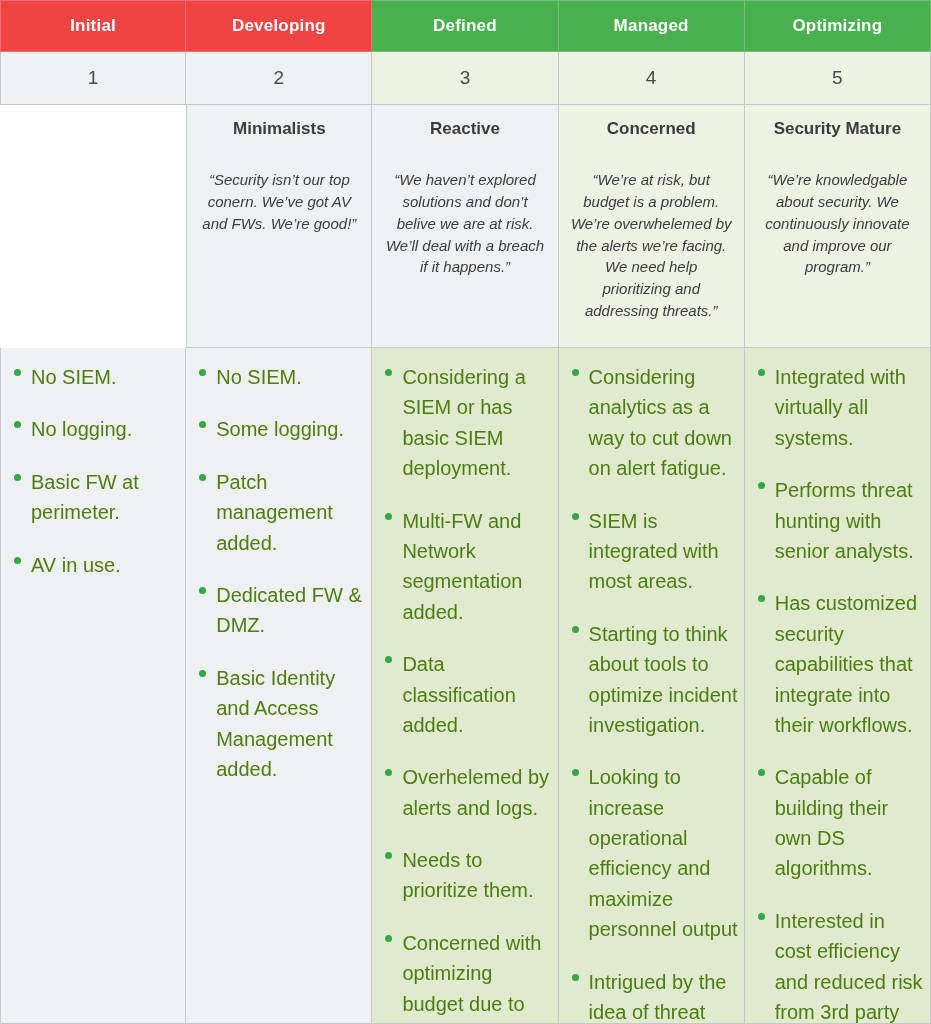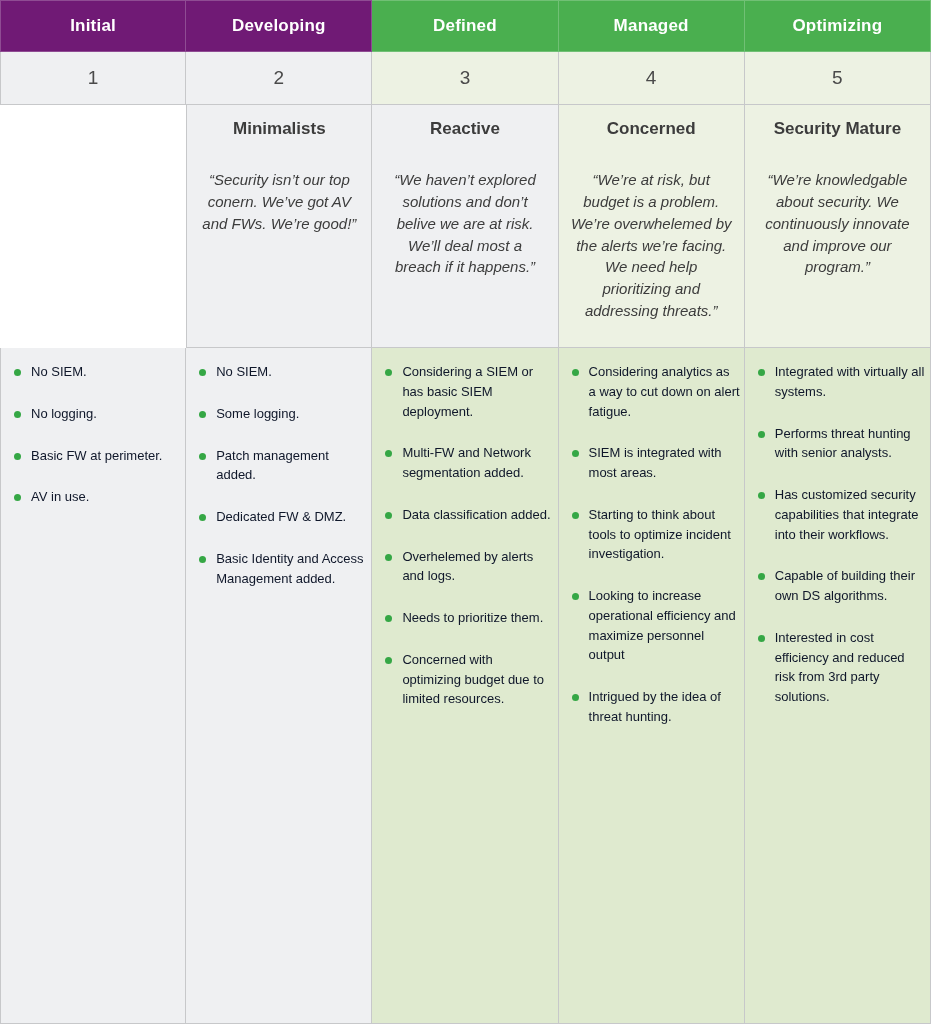--- a/index.html
+++ b/index.html
@@ -46,21 +46,21 @@
     align-items: center;
     justify-content: center;
     color: #ffffff;
     font-size: 17px;
     font-weight: bold;
     letter-spacing: 0.2px;
     border: 1px solid rgba(255,255,255,0.22);
     border-left: none;
   }
   .row-header .cell:first-child { border-left: 1px solid rgba(255,255,255,0.22); }
-  .cell.tone-gray-head  { background: #701a75; }
+  .cell.tone-gray-head  { background: #ef4444; }
   .cell.tone-green-head { background: #4aaf4f; }
 
   
   .row-number {
     height: 53px;
     flex: 0 0 53px;
   }
   .row-number .cell {
     display: flex;
     align-items: center;
@@ -119,23 +119,23 @@
 
   ul.bullet-list {
     list-style: none;
     margin: 0;
     padding: 0;
   }
   ul.bullet-list li {
     position: relative;
     padding-left: 20px;
     margin-bottom: 22px;
-    font-size: 13px;
+    font-size: 20px;
     line-height: 1.52;
-    color: #0f172a;
+    color: #4d7c0f;
     white-space: nowrap;
   }
   ul.bullet-list li .bullet-text {
     white-space: normal;
   }
   ul.bullet-list li::before {
     content: "";
     position: absolute;
     left: 3px;
     top: 7px;
@@ -169,21 +169,21 @@
       <div class="cell tone-green-pale">4</div>
       <div class="cell tone-green-pale">5</div>
     </div>
   <div class="row row-quote">
       <div class="cell tone-gray-light">
         <div class="persona-title">Minimalists</div>
         <div class="persona-quote">“Security isn’t our top conern. We’ve got AV and FWs. We’re good!”</div>
       </div>
       <div class="cell tone-gray-light">
         <div class="persona-title">Reactive</div>
-        <div class="persona-quote">“We haven’t explored solutions and don’t belive we are at risk. We’ll deal most a breach if it happens.”</div>
+        <div class="persona-quote">“We haven’t explored solutions and don’t belive we are at risk. We’ll deal with a breach if it happens.”</div>
       </div>
       <div class="cell tone-green-pale">
         <div class="persona-title">Concerned</div>
         <div class="persona-quote">“We’re at risk, but budget is a problem. We’re overwhelemed by the alerts we’re facing. We need help prioritizing and addressing threats.”</div>
       </div>
       <div class="cell tone-green-pale">
         <div class="persona-title">Security Mature</div>
         <div class="persona-quote">“We’re knowledgable about security. We continuously innovate and improve our program.”</div>
       </div>
     </div>

